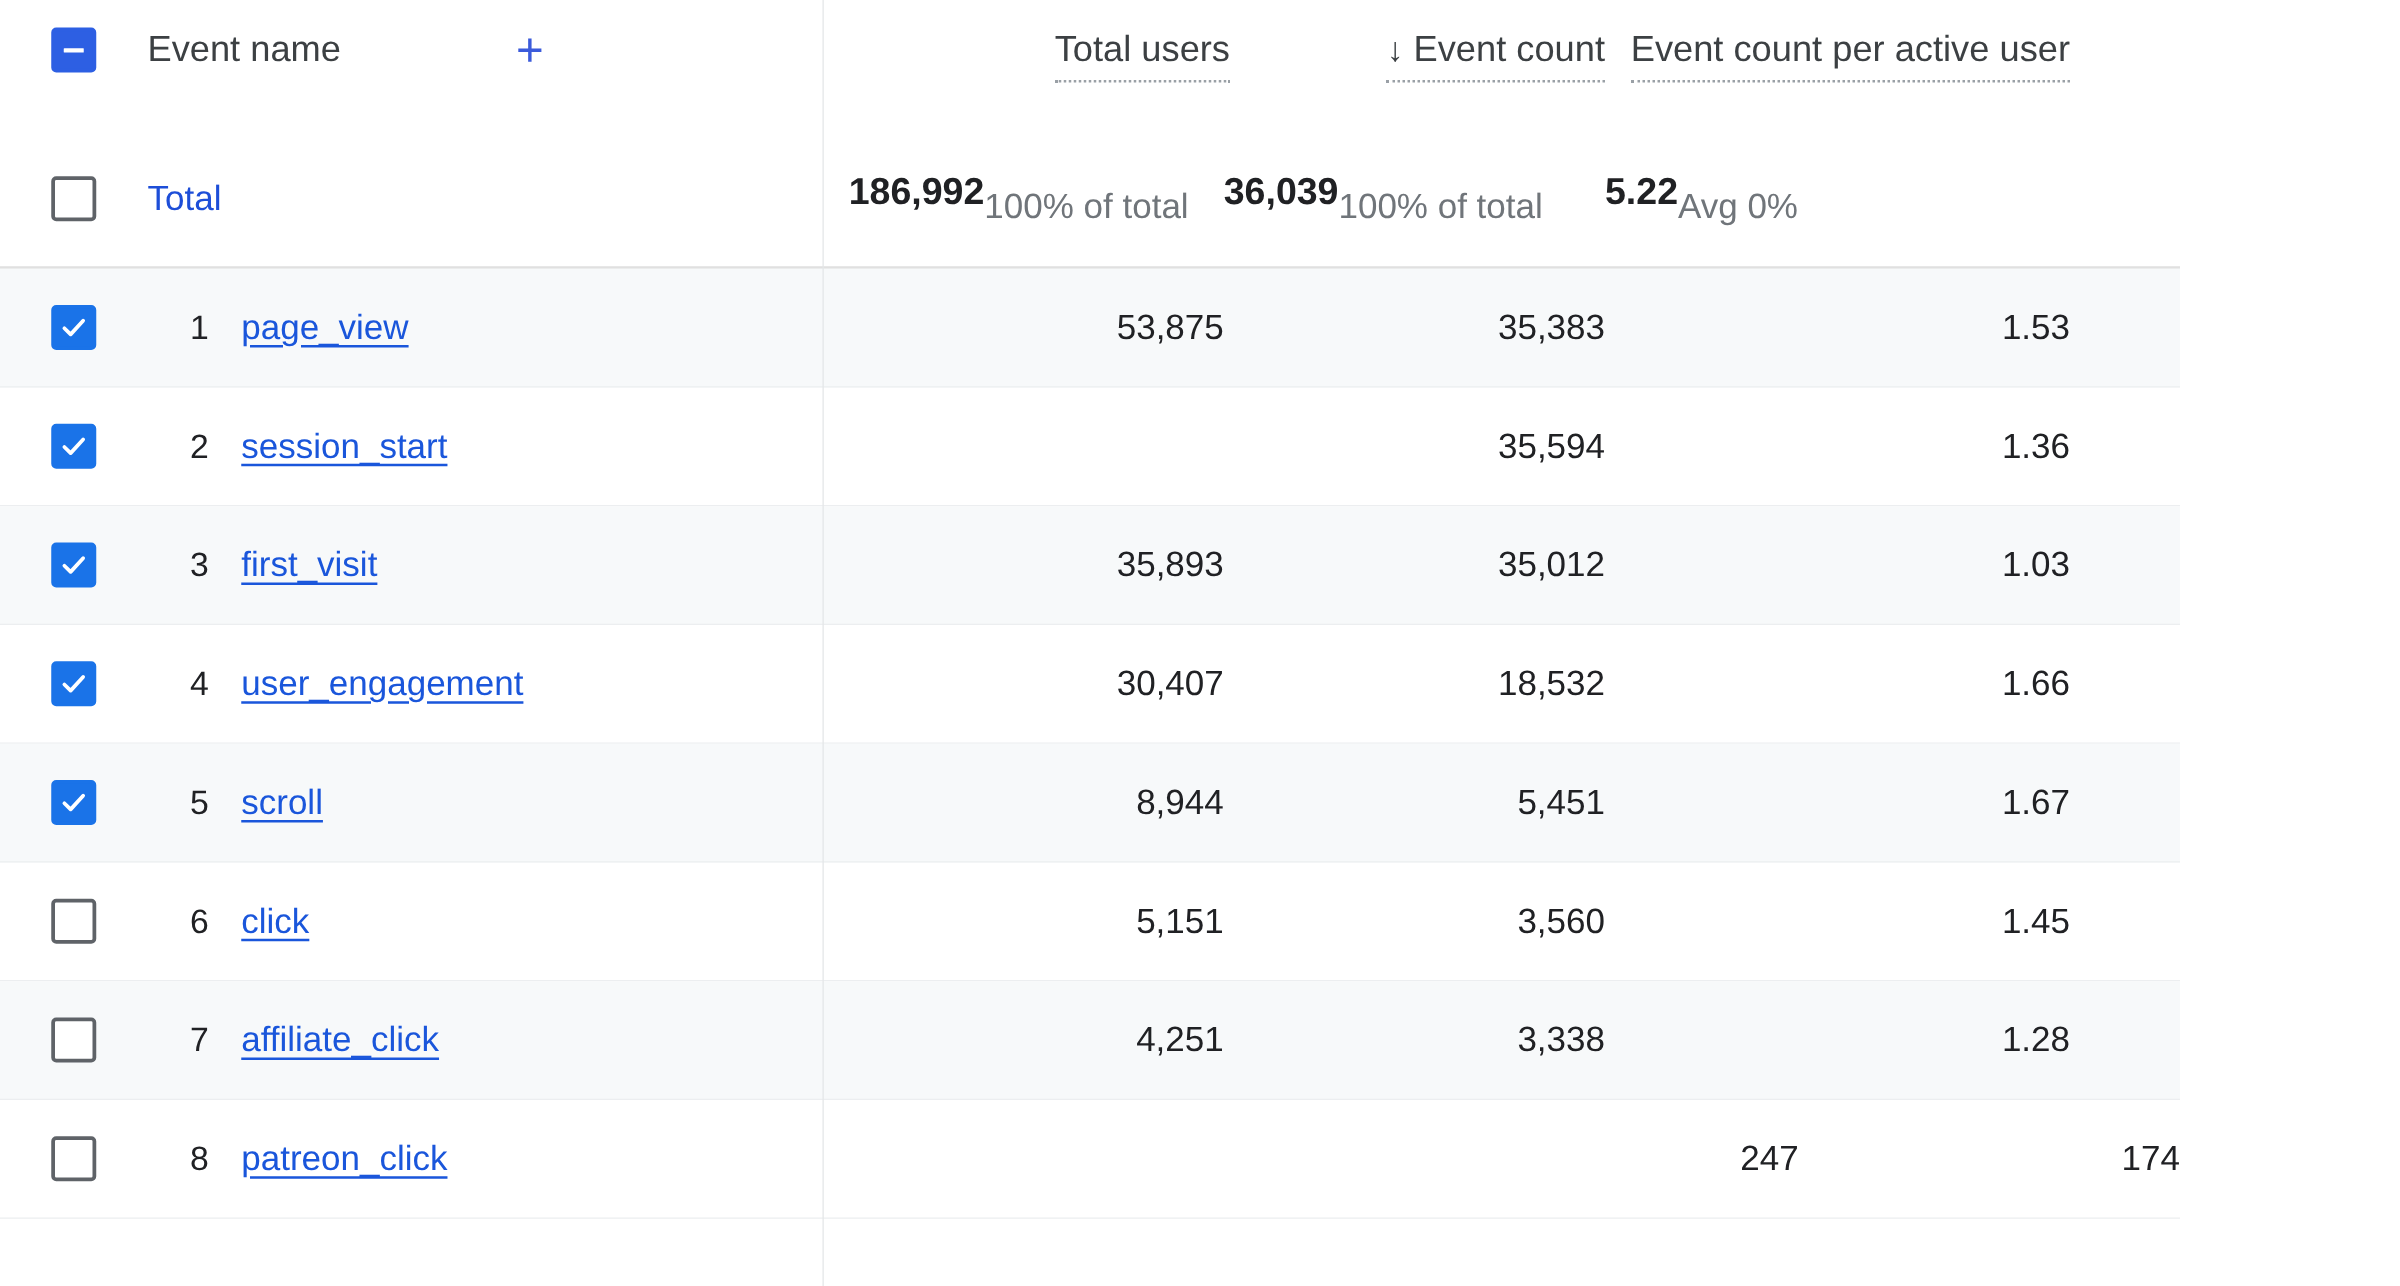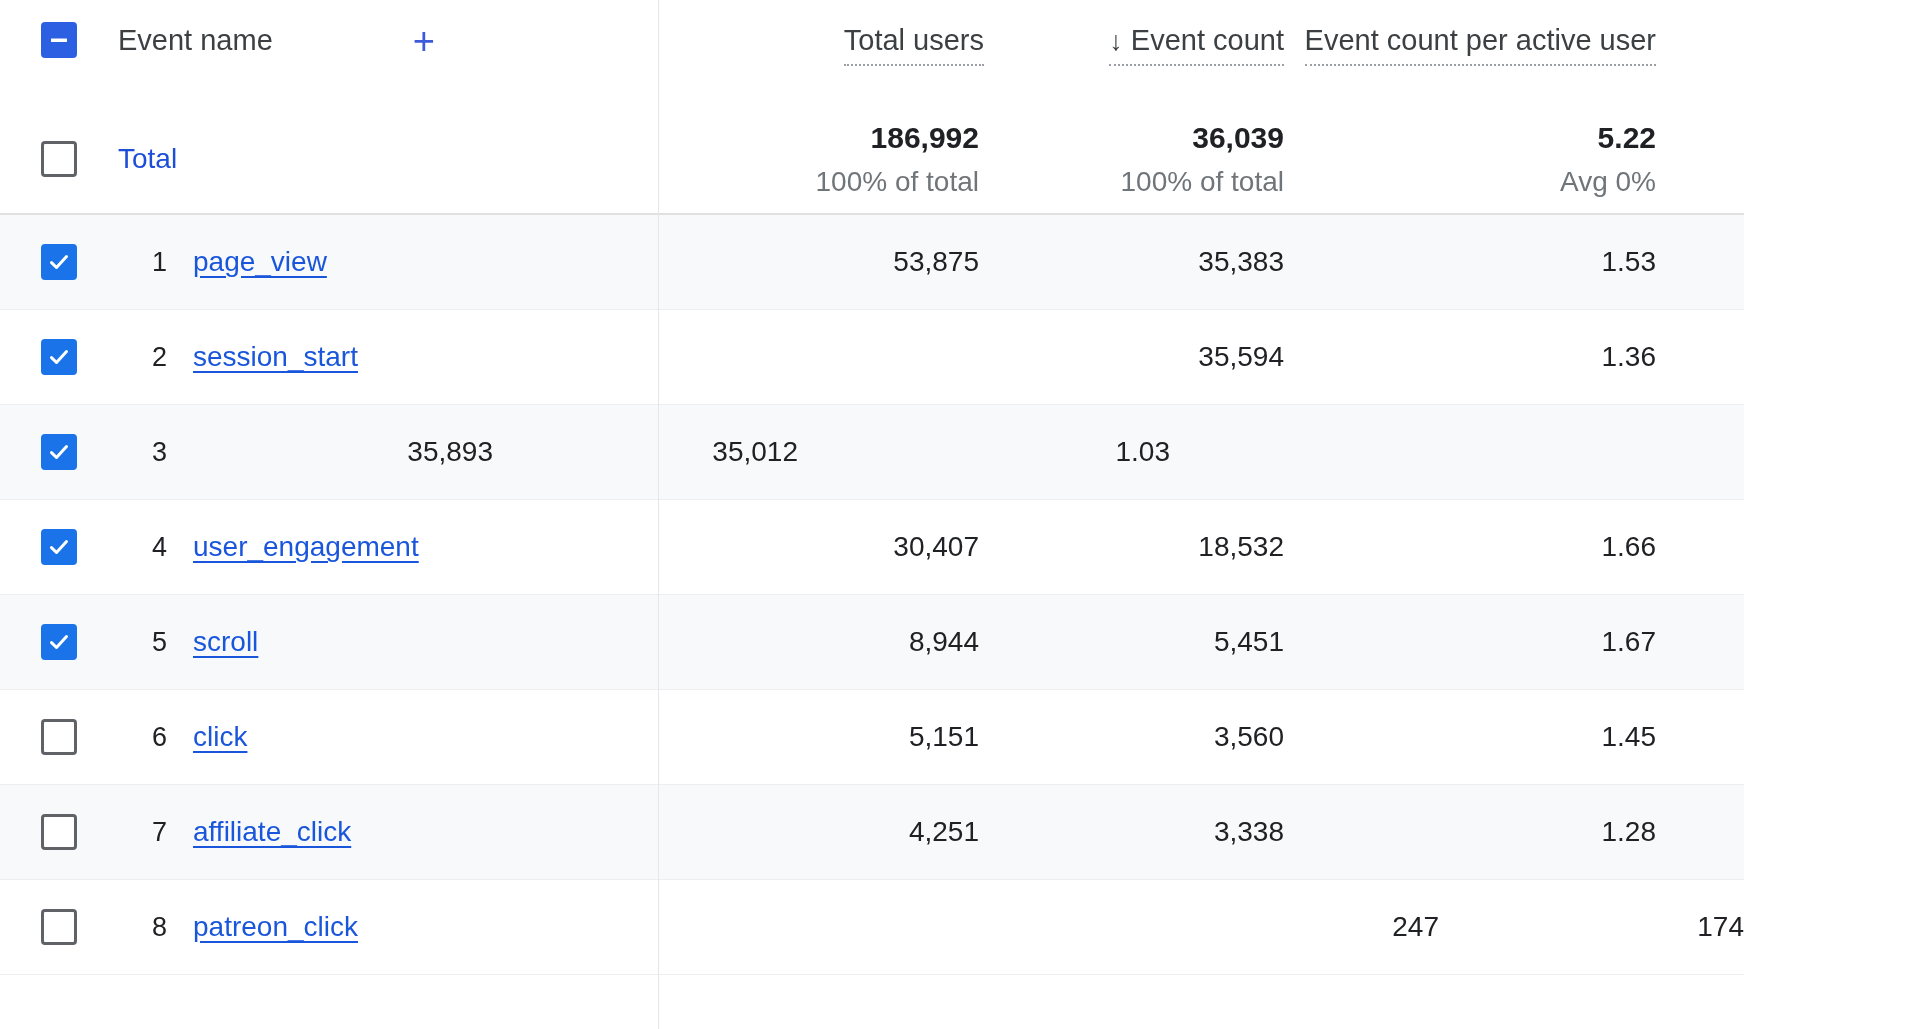--- a/index.html
+++ b/index.html
@@ -150,22 +150,22 @@
     background: #2d5fe3;
     border: 3px solid #2d5fe3;
   }
   .cb svg { display: block; }
 
   
   .total-row .cell-name { font-size: 28px; color: #1d4ed8; padding-left: 0; }
 
   .metric-stack {
     display: flex;
-    flex-direction: column;
-    align-items: flex-end;
+    flex-direction: row;
+    align-items: flex-start;
   }
   .metric-value {
     font-size: 30px;
     font-weight: bold;
     color: #202124;
     line-height: 1.1;
   }
   .metric-sub {
     font-size: 28px;
     color: #70757a;
@@ -287,20 +287,21 @@
       </div>
       <div class="row data-row shaded">
         <div class="cell-check">
           <span class="cb checked">
             <svg width="24" height="24" viewBox="0 0 24 24">
               <path d="M4.5 12.6 L9.5 17.5 L19.5 6.6" stroke="#ffffff" stroke-width="3" fill="none" stroke-linecap="round" stroke-linejoin="round"></path>
             </svg>
           </span>
         </div>
         <div class="idx">3</div>
+        <div class="cell-name"><span class="event-link">first_visit</span></div>
         <div class="cell-metric m1">35,893</div>
         <div class="cell-metric m2">35,012</div>
         <div class="cell-metric wide">1.03</div>
       </div>
       <div class="row data-row">
         <div class="cell-check">
           <span class="cb checked">
             <svg width="24" height="24" viewBox="0 0 24 24">
               <path d="M4.5 12.6 L9.5 17.5 L19.5 6.6" stroke="#ffffff" stroke-width="3" fill="none" stroke-linecap="round" stroke-linejoin="round"></path>
             </svg>

